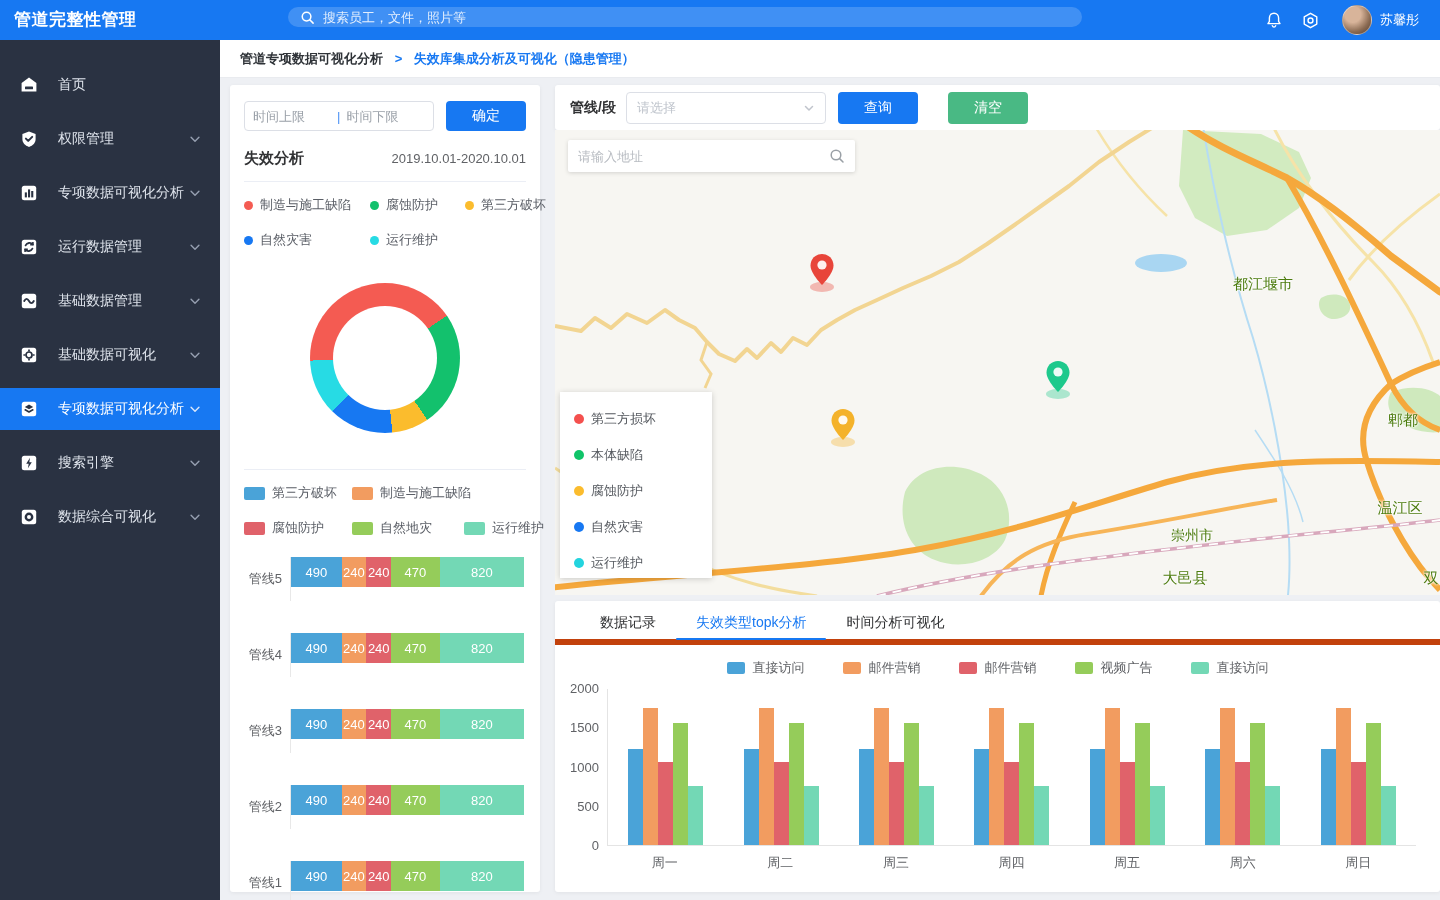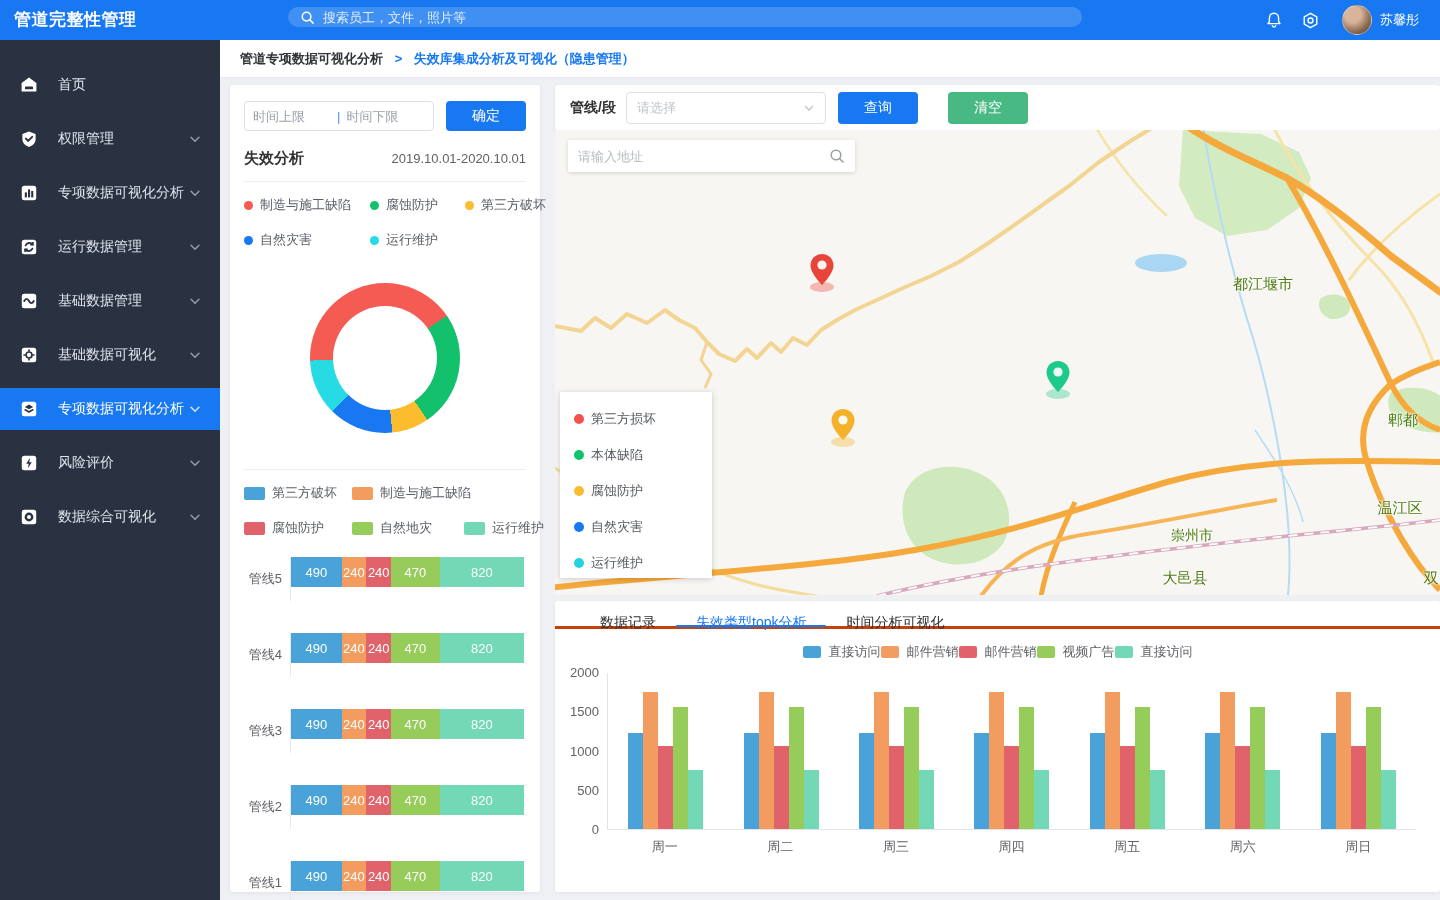--- a/index.html
+++ b/index.html
@@ -83,25 +83,25 @@
   .map-search input::placeholder { color:#b8bcc2; }
   .place-label { position:absolute; transform:translate(-50%,-50%); color:#4d7c0f; text-shadow:0 0 3px #fff,0 0 3px #fff,0 0 2px #fff; white-space:nowrap; z-index:2; }
   .map-pin { position:absolute; width:30px; height:40px; z-index:4; cursor:pointer; }
   .map-legend { position:absolute; left:5px; top:262px; width:152px; background:#fff; box-shadow:0 1px 6px rgba(0,0,0,.18); z-index:7; padding-bottom:6px; }
   .map-legend-title { text-align:center; font-size:14px; color:#303133; line-height:34px; border-bottom:1px solid #efefef; }
   .ml-item { display:flex; align-items:center; font-size:13px; color:#55595f; margin:18px 0 0 14px; }
   .ml-item .lg-dot { width:10px; height:10px; }
 
   
   .bottom-card { position:absolute; left:555px; top:601px; width:885px; height:291px; }
-  .tabs-row { height:28px; border-bottom:3px solid #c2410c; padding-left:25px; display:flex; }
+  .tabs-row { height:44px; border-bottom:6px solid #c2410c; padding-left:25px; display:flex; }
   .tab { line-height:43px; padding:0 20px; font-size:14px; color:#303133; cursor:pointer; position:relative; }
   .tab.active { color:#1778f2; }
   .tab.active::after { content:""; position:absolute; left:0; right:0; bottom:-1px; height:2px; background:#1778f2; border-radius:1px; }
-  .lg-flex { display:flex; justify-content:center; margin-top:14px; }
+  .lg-flex { display:flex; justify-content:center; gap:38px; margin-top:14px; }
   .lg-flex .lg-item { font-size:13px; color:#606266; }
   .lg-swatch { width:18px; height:12px; border-radius:2px; margin-right:8px; }
   .gchart { position:relative; height:200px; margin:12px 10px 0 6px; }
   .gy-tick { position:absolute; left:0; width:38px; text-align:right; font-size:13px; color:#606266; }
   .gplot { position:absolute; left:46px; right:14px; top:0; height:157px; border-left:1px solid #e4e4e4; border-bottom:1px solid #e4e4e4; display:flex; }
   .gcell { flex:1; display:flex; align-items:flex-end; justify-content:center; }
   .gbar { width:15px; }
   .gx { position:absolute; left:46px; right:14px; top:165px; display:flex; }
   .gx div { flex:1; text-align:center; font-size:13px; color:#606266; }
 </style>
@@ -236,21 +236,21 @@
             </svg>
           </span>
         </div>
         <div class="side-item">
           <span class="s-icon">
             <svg width="18" height="18" viewBox="0 0 18 18">
               <rect x="1.8" y="1.8" width="14.4" height="14.4" rx="2.5" fill="#fff"></rect>
               <path d="M10 3.8 L6.2 9.8 L8.7 9.8 L7.9 14.2 L11.8 8.2 L9.3 8.2 Z" fill="#2a3242"></path>
             </svg>
           </span>
-          <span class="s-label">风险评价</span>
+          <span class="s-label">搜索引擎</span>
           <span class="s-chev">
             <svg width="14" height="14" viewBox="0 0 16 16">
               <path d="M3.5 6 L8 10.5 L12.5 6" fill="none" stroke="currentColor" stroke-width="1.6" stroke-linecap="round" stroke-linejoin="round"></path>
             </svg>
           </span>
         </div>
         <div class="side-item">
           <span class="s-icon">
             <svg width="18" height="18" viewBox="0 0 18 18">
               <rect x="1.8" y="1.8" width="14.4" height="14.4" rx="2.5" fill="#fff"></rect>

